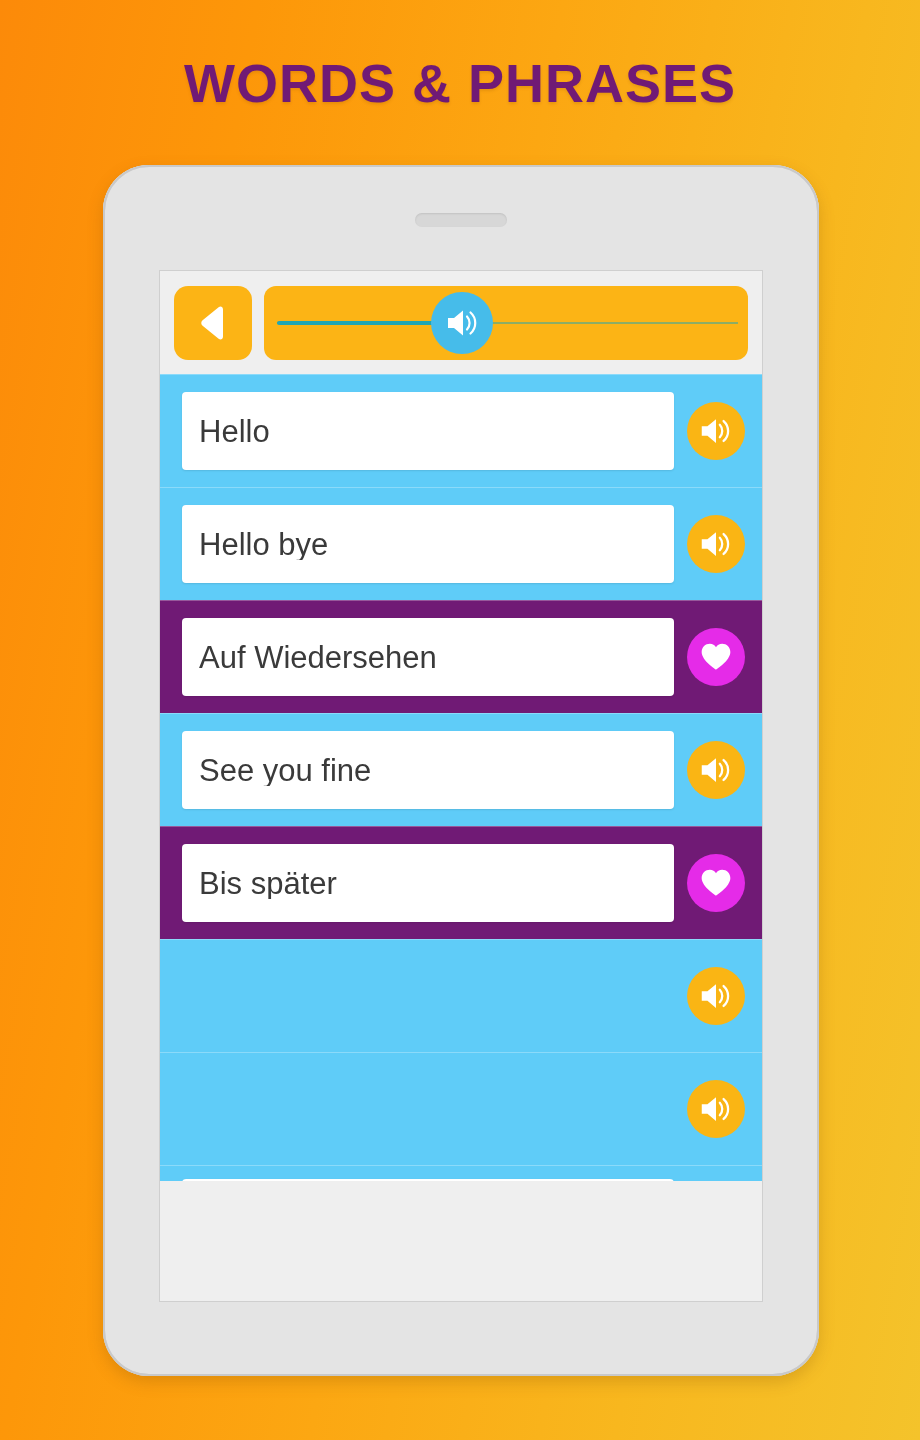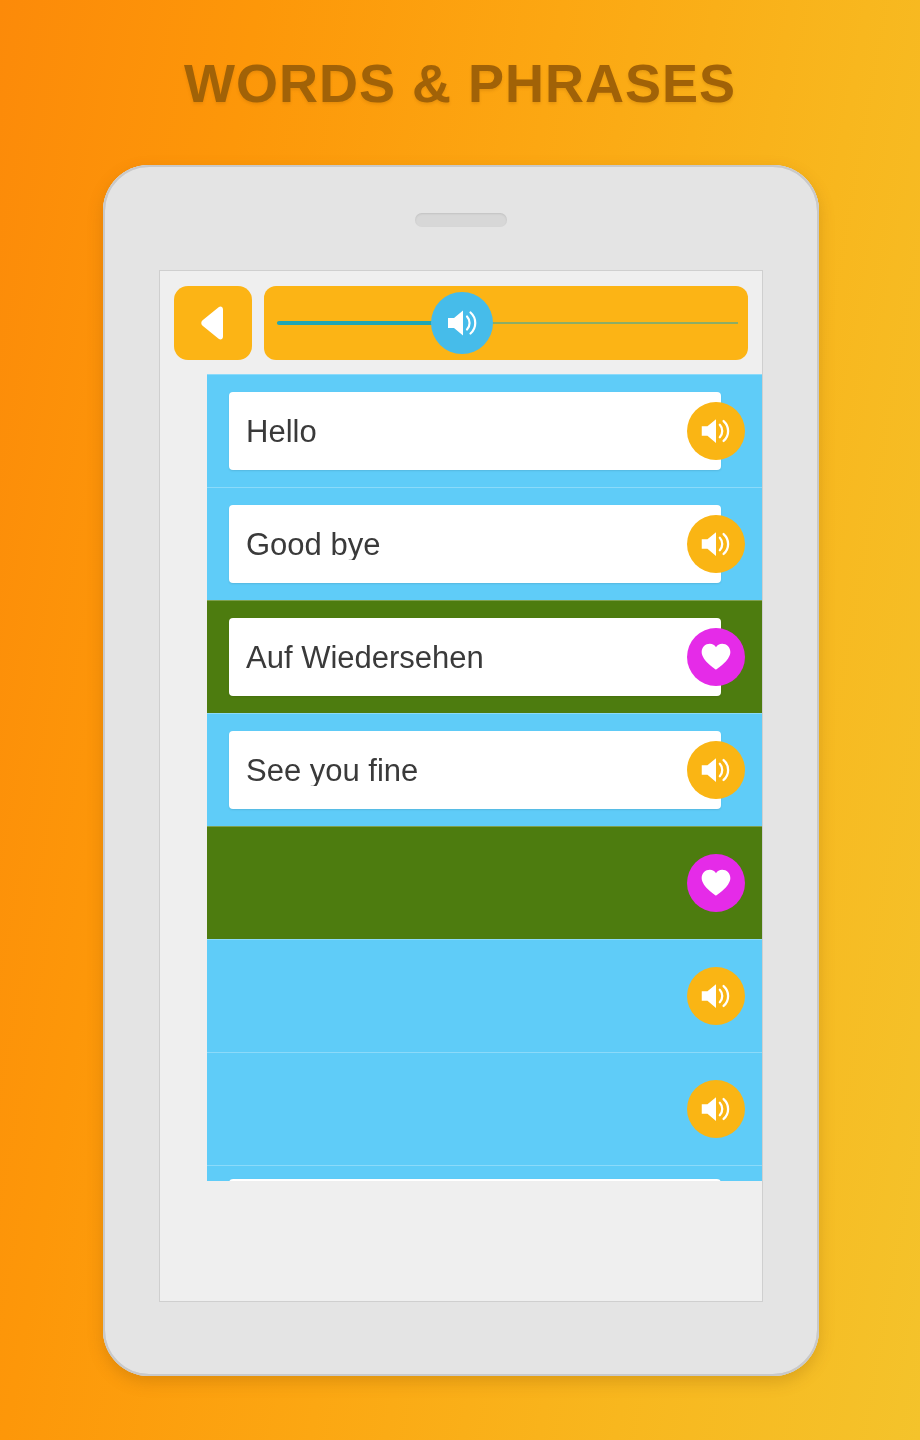--- a/index.html
+++ b/index.html
@@ -10,21 +10,21 @@
   }
   body {
     background:linear-gradient(100deg,#FC8A09 0%,#FD9709 22%,#FCA712 48%,#F8B71E 74%,#F4C32B 100%);
     position:relative;
   }
 
   
   .title {
     position:absolute; top:52px; left:0; width:920px;
     text-align:center;
-    font-size:54px; font-weight:bold; color:#a16207;
+    font-size:54px; font-weight:bold; color:#701a75;
     letter-spacing:1px;
     text-shadow:0 2px 3px rgba(160,90,0,0.22);
     white-space:nowrap;
   }
 
   
   .phone {
     position:absolute; left:103px; top:165px;
     width:716px; height:1211px;
     background:#E4E4E4;
@@ -105,31 +105,31 @@
     transform:translate(-50%,-50%);
     width:62px; height:62px;
     border-radius:50%;
     background:#46BCEA;
     display:flex; align-items:center; justify-content:center;
     cursor:grab;
   }
   .slider-thumb svg { display:block; }
 
   
-  .list { position:relative;margin-left:47px; }
+  .list { position:relative; }
   .row {
     position:relative;
     height:113px;
     display:flex;
     align-items:center;
     padding:0 0 0 22px;
     border-top:1px solid rgba(255,255,255,0.28);
   }
   .row.light { background:#5FCCF8; }
-  .row.dark  { background:#4d7c0f; }
+  .row.dark  { background:#701a75; }
   .row.partial { height:16px; overflow:hidden; padding-top:0; align-items:flex-start; }
   .row.partial .phrase-box { margin-top:13px; }
 
   .phrase-box {
     flex:0 0 auto;
     width:492px; height:78px;
     background:#FFFFFF;
     border-radius:4px;
     display:flex; align-items:center;
     padding:0 17px;
@@ -205,21 +205,21 @@
               <path d="M5 15 H11 L20 7.5 V32.5 L11 25 H5 Z" fill="#FFFFFF"></path>
               <path d="M24 13.5 A9.5 9.5 0 0 1 24 26.5" stroke="#FFFFFF" stroke-width="2.4" fill="none" stroke-linecap="round"></path>
               <path d="M28 9.5 A14 14 0 0 1 28 30.5" stroke="#FFFFFF" stroke-width="2.4" fill="none" stroke-linecap="round"></path>
             </svg>
           </span>
         </div>
       </div>
 
       <div class="row light">
         <div class="phrase-box">
-          <span class="phrase-text">Good bye</span>
+          <span class="phrase-text">Hello bye</span>
         </div>
         <div class="action-btn speaker">
           <span>
             <svg width="38" height="38" viewBox="0 0 40 40">
               <path d="M5 15 H11 L20 7.5 V32.5 L11 25 H5 Z" fill="#FFFFFF"></path>
               <path d="M24 13.5 A9.5 9.5 0 0 1 24 26.5" stroke="#FFFFFF" stroke-width="2.4" fill="none" stroke-linecap="round"></path>
               <path d="M28 9.5 A14 14 0 0 1 28 30.5" stroke="#FFFFFF" stroke-width="2.4" fill="none" stroke-linecap="round"></path>
             </svg>
           </span>
         </div>
@@ -247,20 +247,23 @@
             <svg width="38" height="38" viewBox="0 0 40 40">
               <path d="M5 15 H11 L20 7.5 V32.5 L11 25 H5 Z" fill="#FFFFFF"></path>
               <path d="M24 13.5 A9.5 9.5 0 0 1 24 26.5" stroke="#FFFFFF" stroke-width="2.4" fill="none" stroke-linecap="round"></path>
               <path d="M28 9.5 A14 14 0 0 1 28 30.5" stroke="#FFFFFF" stroke-width="2.4" fill="none" stroke-linecap="round"></path>
             </svg>
           </span>
         </div>
       </div>
 
       <div class="row dark">
+        <div class="phrase-box">
+          <span class="phrase-text">Bis später</span>
+        </div>
         <div class="action-btn heart">
           <span>
             <svg width="34" height="34" viewBox="0 0 32 32">
               <path d="M16 28 C16 28 2.5 19.6 2.5 11.4 C2.5 6.9 6 3.6 10.2 3.6 C12.8 3.6 14.9 5 16 6.9 C17.1 5 19.2 3.6 21.8 3.6 C26 3.6 29.5 6.9 29.5 11.4 C29.5 19.6 16 28 16 28 Z" fill="#FFFFFF"></path>
             </svg>
           </span>
         </div>
       </div>
 
       <div class="row light">

